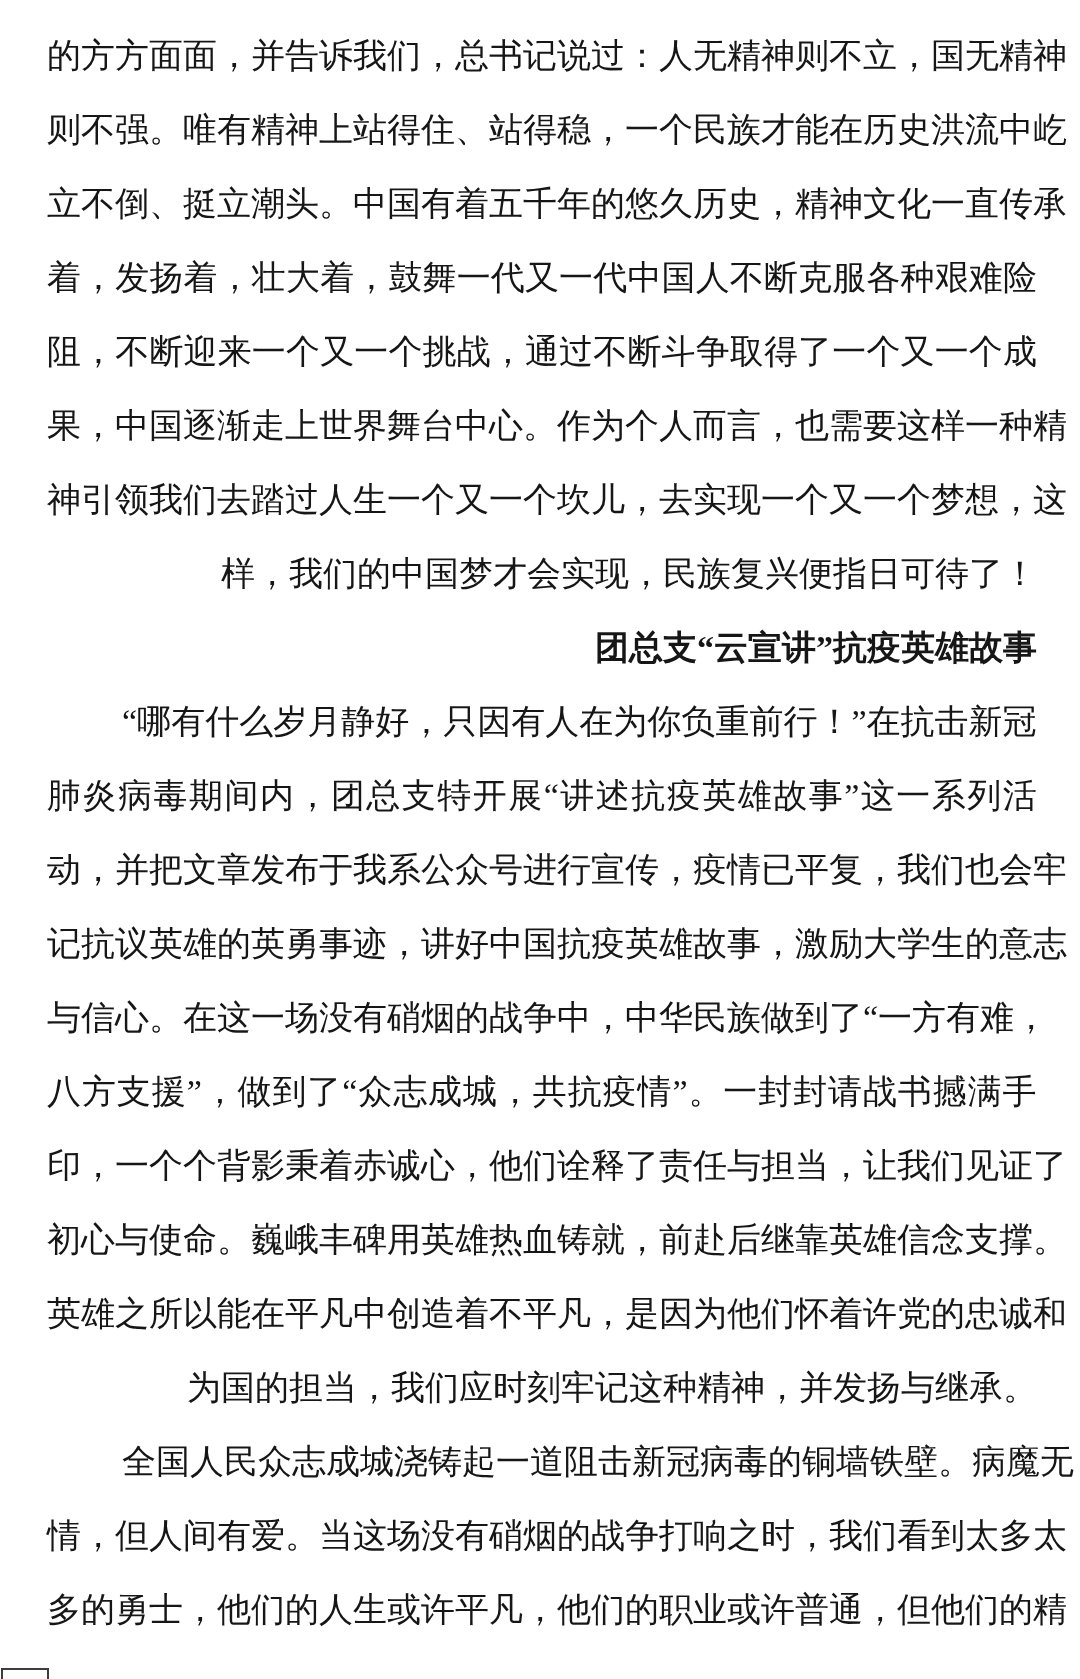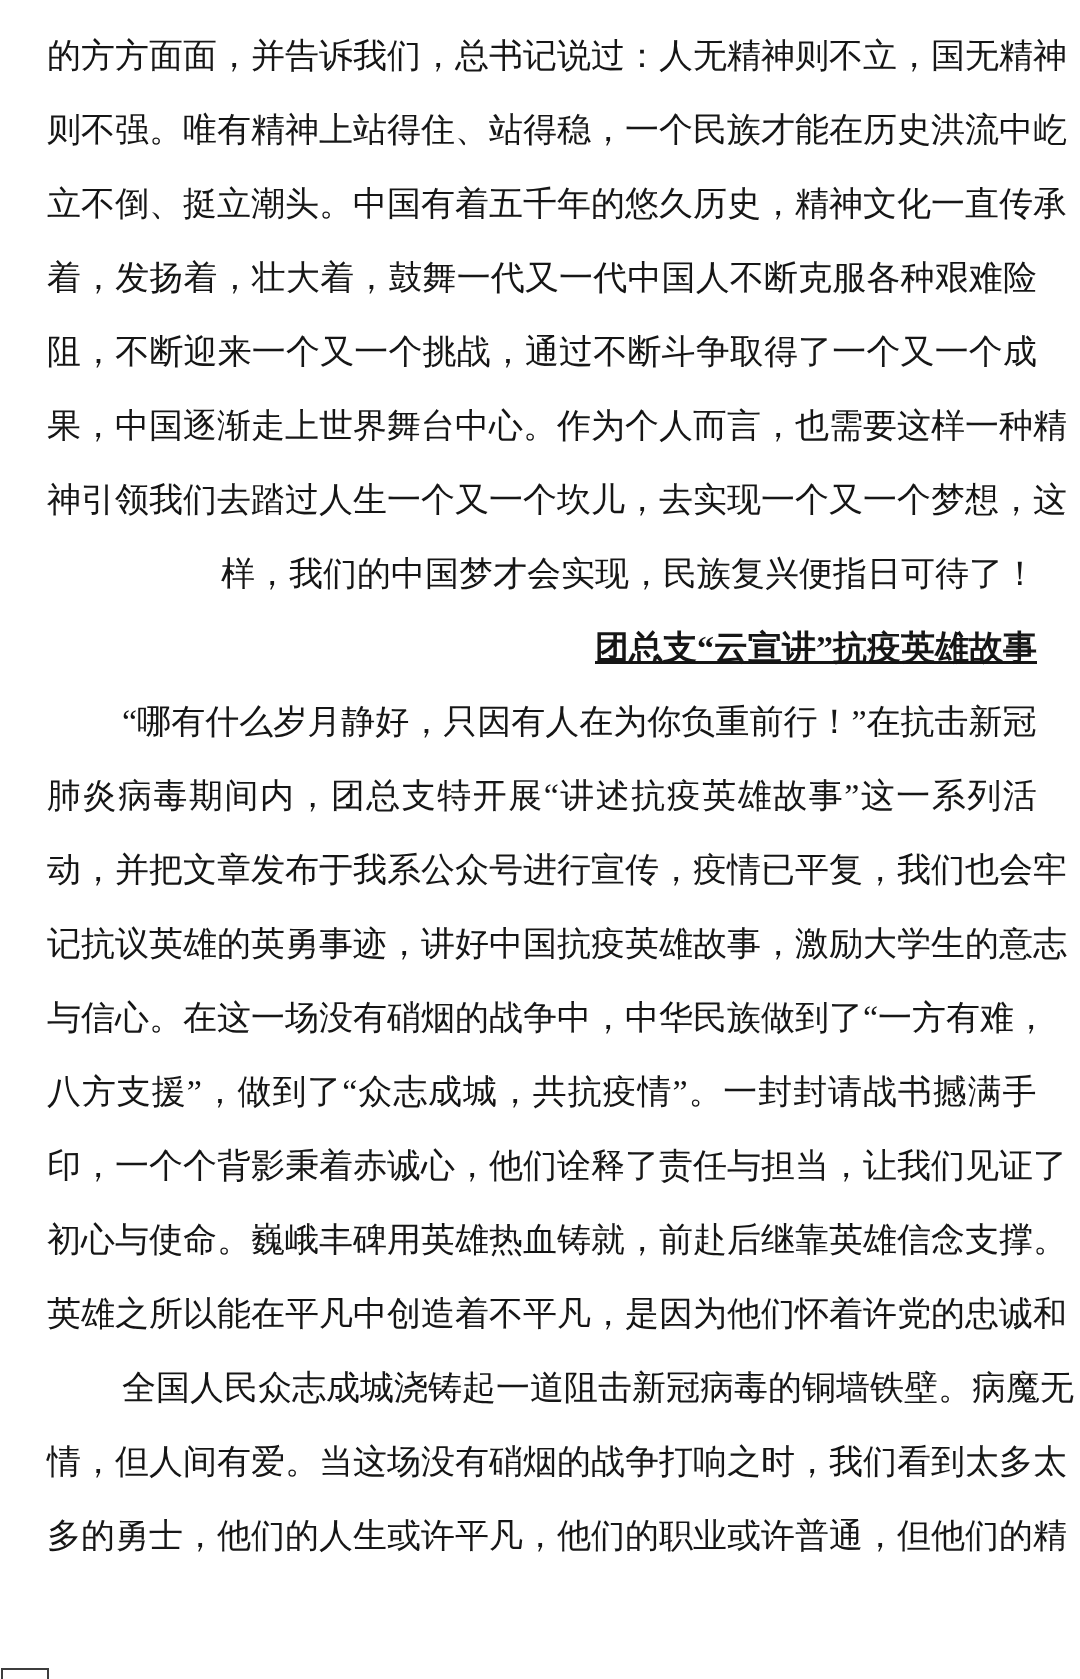--- a/index.html
+++ b/index.html
@@ -34,21 +34,20 @@
   }
   .just span {
     display: block;
   }
   .plain {
     display: block;
     text-align: right;
   }
   .heading {
     font-weight: bold;
-    text-decoration: underline;
   }
   .footer-frame {
     position: absolute;
     left: 1px;
     top: 1668px;
     width: 44px;
     height: 18px;
     border: 2px solid #3d3d3d;
     background: #ffffff;
   }
@@ -559,20 +558,21 @@
       <span>们</span>
       <span>怀</span>
       <span>着</span>
       <span>许</span>
       <span>党</span>
       <span>的</span>
       <span>忠</span>
       <span>诚</span>
       <span>和</span>
     </div>
+    <div class="line plain">为国的担当，我们应时刻牢记这种精神，并发扬与继承。</div>
     <div class="line just" style="padding-left: 75px;">
       <span>全</span>
       <span>国</span>
       <span>人</span>
       <span>民</span>
       <span>众</span>
       <span>志</span>
       <span>成</span>
       <span>城</span>
       <span>浇</span>

